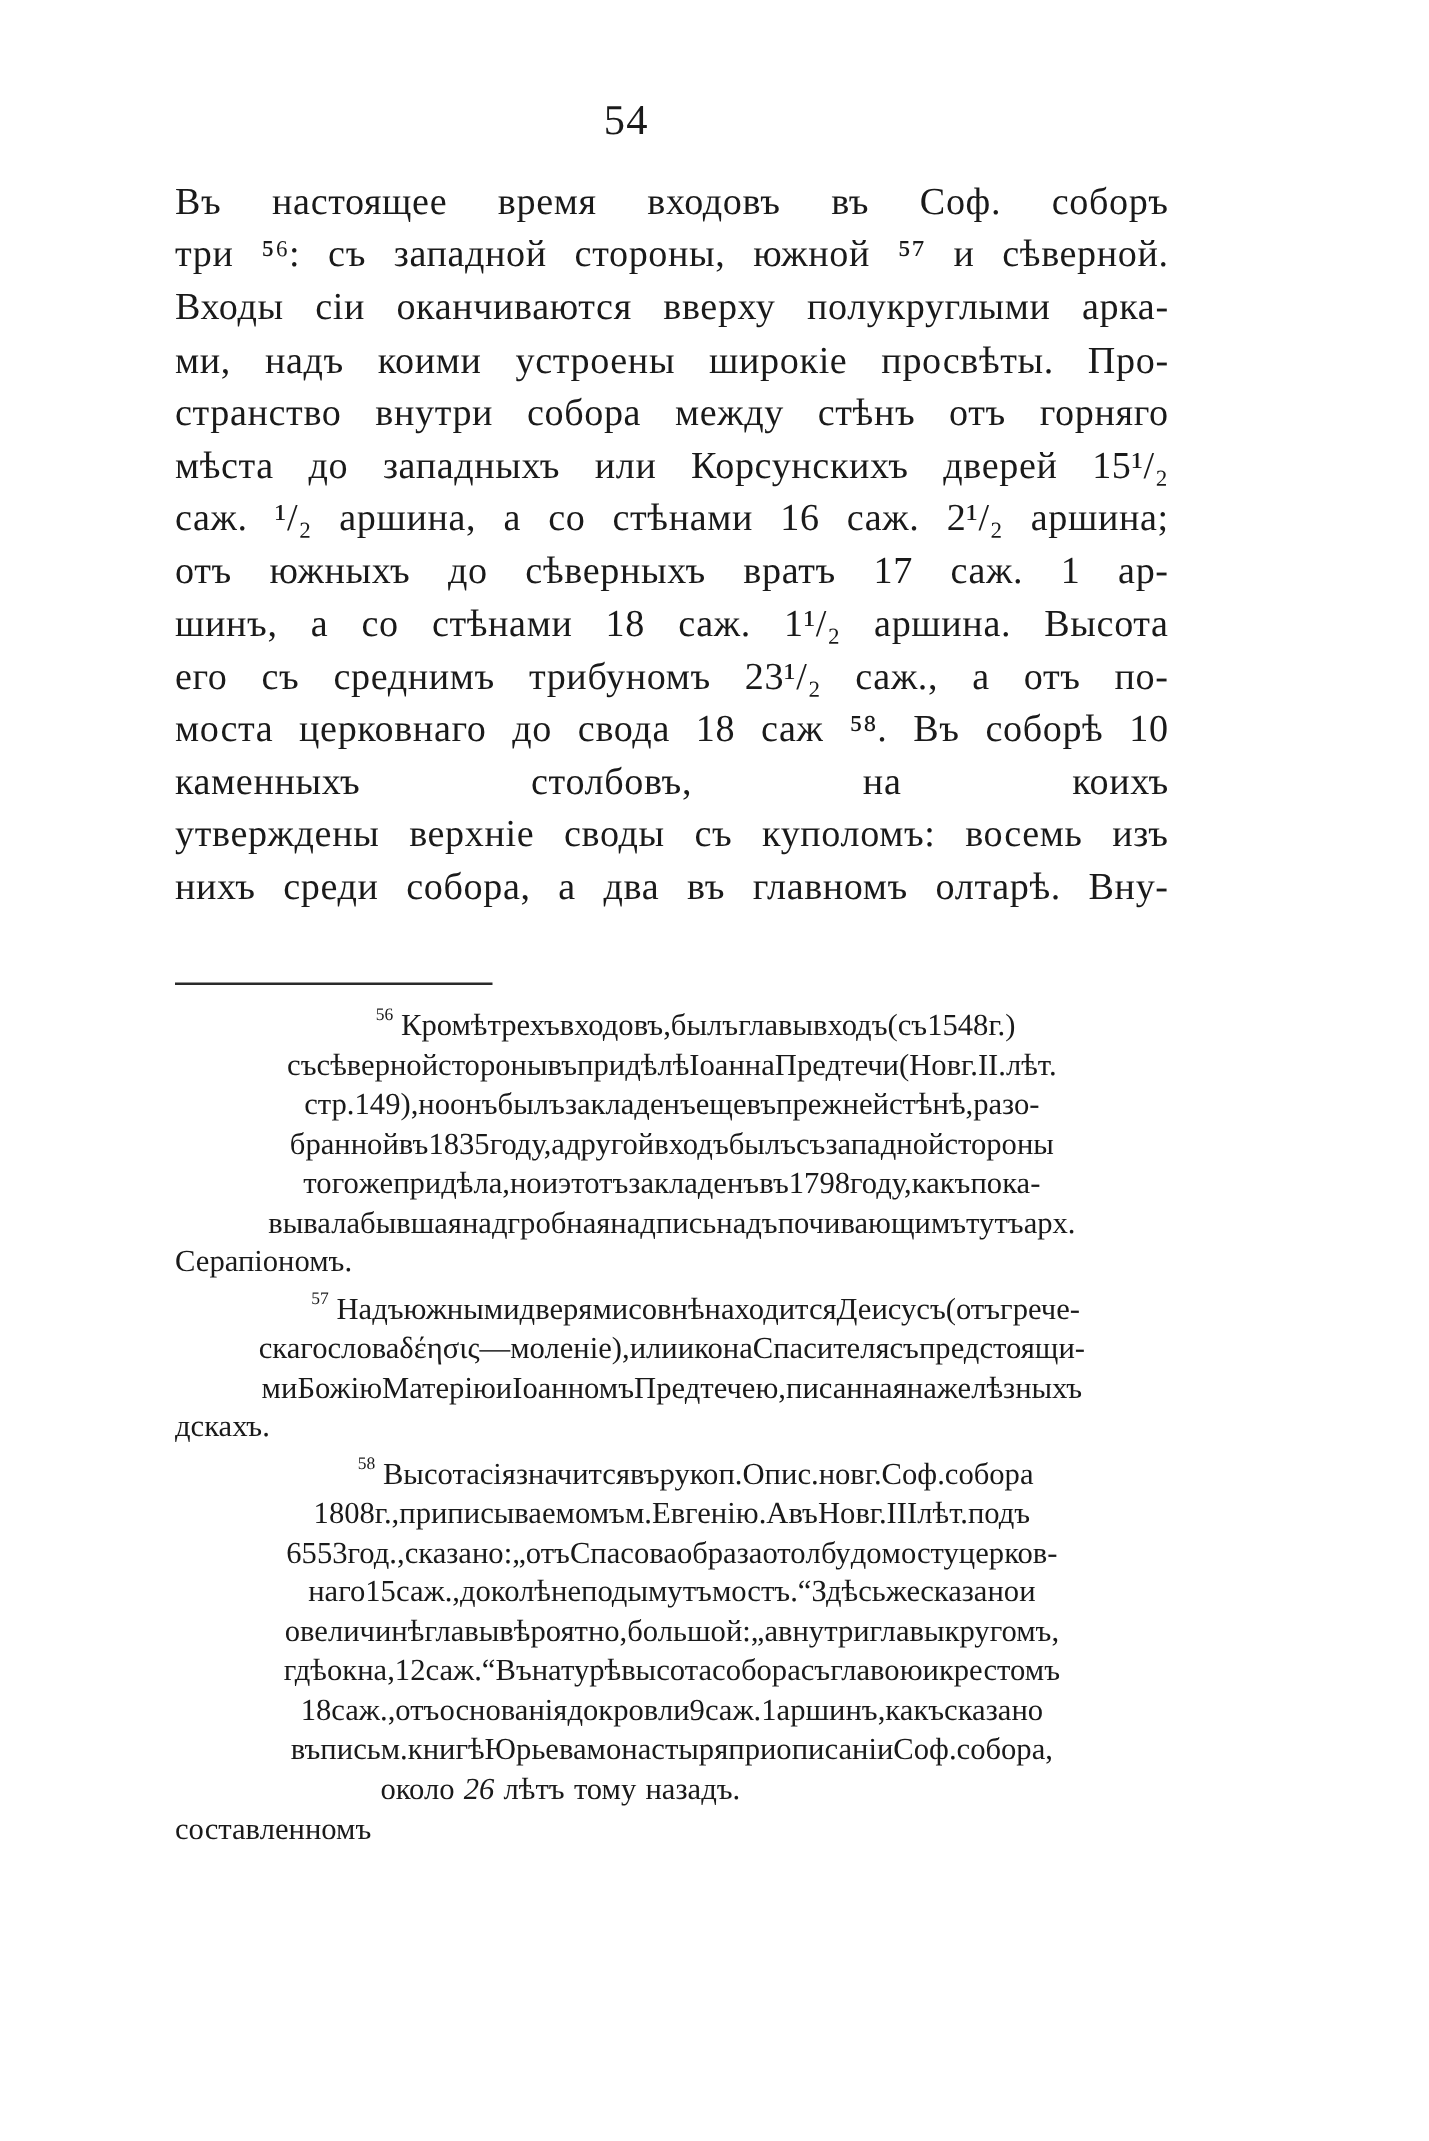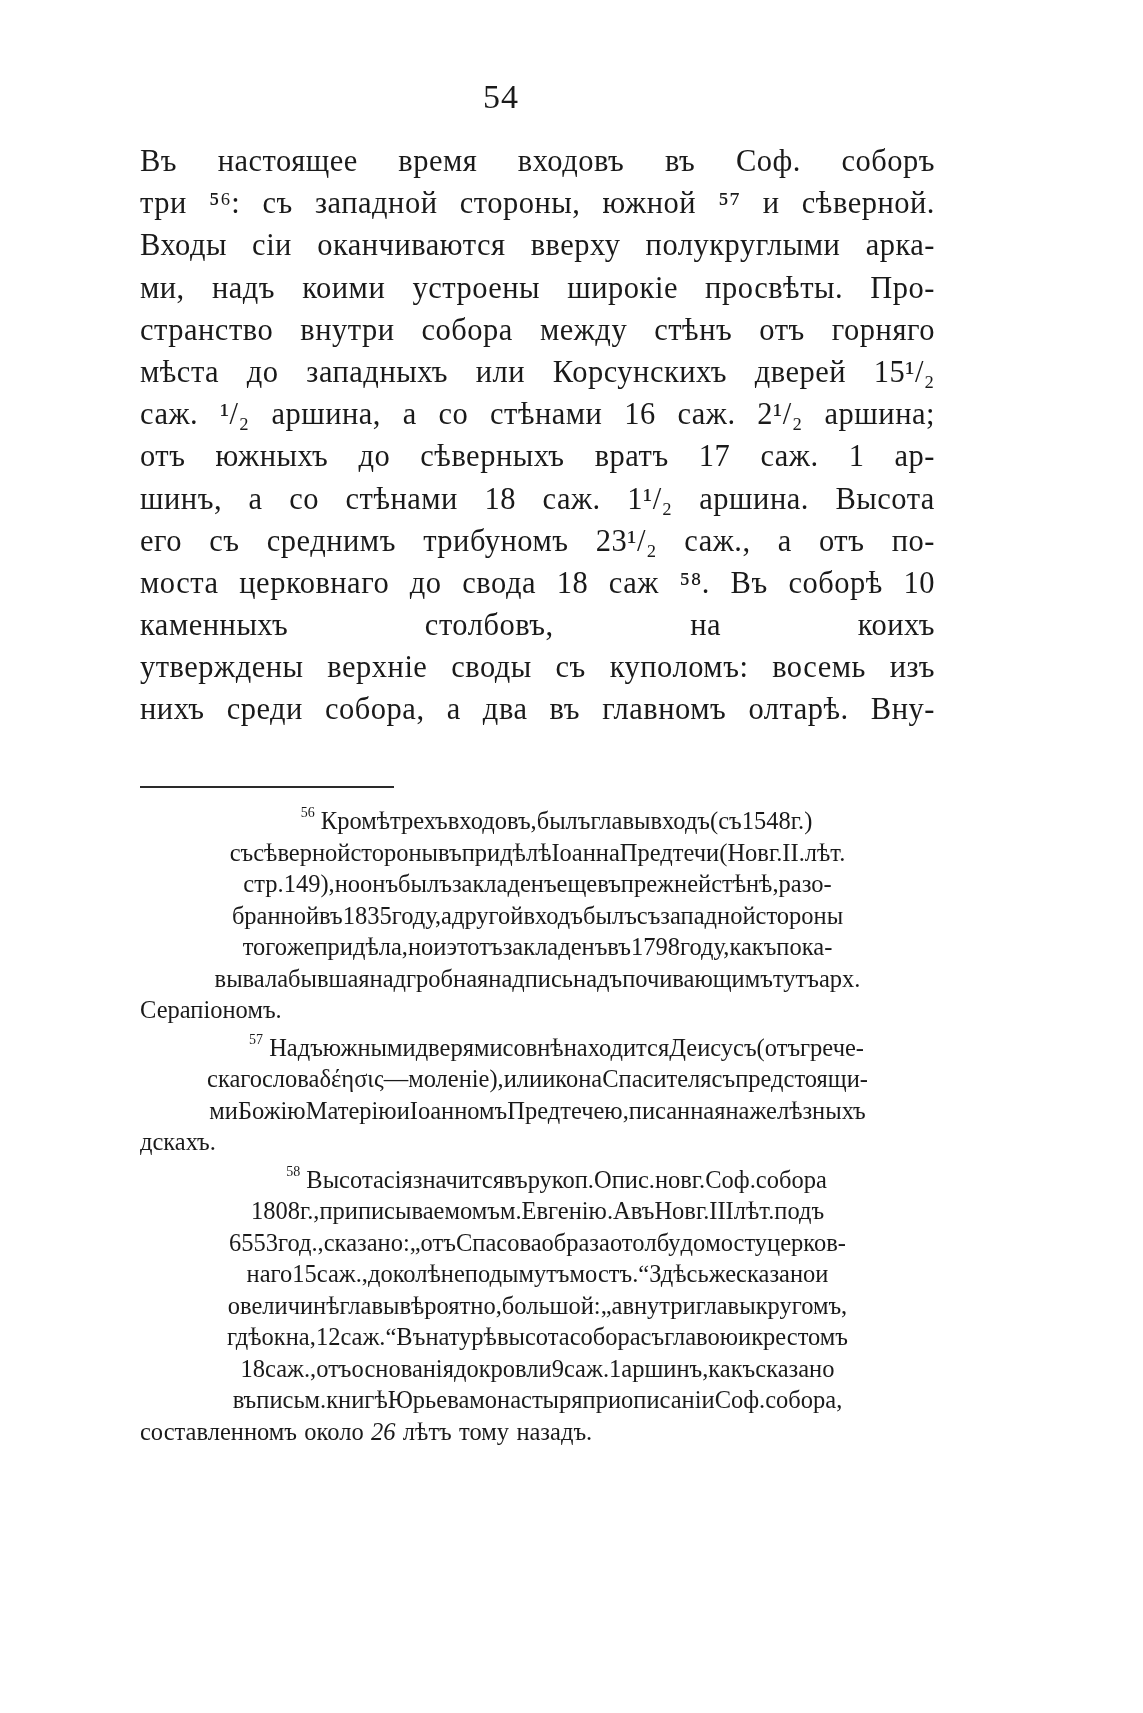--- a/index.html
+++ b/index.html
@@ -389,21 +389,21 @@
       <span class="w">письм.</span>
       <span class="w">книгѣ</span>
       <span class="w">Юрьева</span>
       <span class="w">монастыря</span>
       <span class="w">при</span>
       <span class="w">описаніи</span>
       <span class="w">Соф.</span>
       <span class="w">собора,</span>
     </div>
     <div class="fn-line last">
-      <span class="w" style="margin-right: 0.3em;">составленномъ</span>
+      <span class="w" style="margin-right: 0.3em; margin-top: 32px;">составленномъ</span>
       <span class="w" style="margin-right: 0.3em;">около</span>
       <span class="w" style="margin-right: 0.3em; font-style: italic;">26</span>
       <span class="w" style="margin-right: 0.3em; text-align: center;">лѣтъ</span>
       <span class="w" style="margin-right: 0.3em;">тому</span>
       <span class="w">назадъ.</span>
     </div>
     <div class="fn-gap"></div>
   </div>
 
 </body></html>

